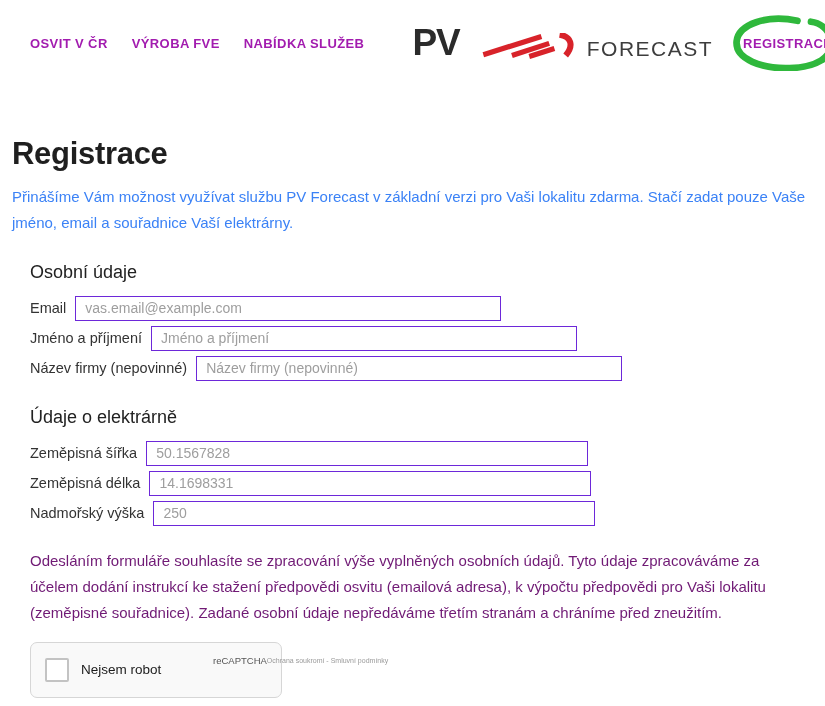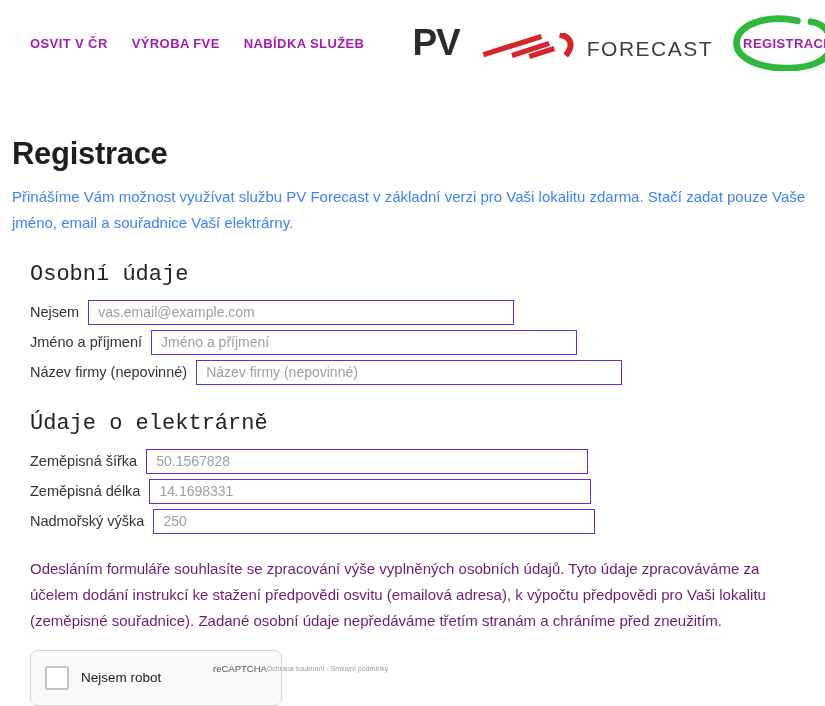--- a/index.html
+++ b/index.html
@@ -58,24 +58,23 @@
   .intro {
     margin: 0;
     max-width: 803px;
     font-size: 15px;
     line-height: 1.72;
     color: #3b82f6;
   }
   .section-title {
     margin: 26px 0 13px 0;
     padding-left: 18px;
-    font-size: 22px;
+    font-size: 18px;
     font-weight: 400;
     color: #222;
-    font-family: Liberation Mono, monospace;
   }
   .form-row {
     display: flex;
     align-items: center;
     padding-left: 18px;
     margin-bottom: 5px;
   }
   .form-row label {
     font-size: 14.5px;
     color: #333;
@@ -184,21 +183,21 @@
 </header>
 
 <main>
   <h1>Registrace</h1>
   <p class="intro">Přinášíme Vám možnost využívat službu PV Forecast v základní verzi pro Vaši lokalitu zdarma. Stačí zadat pouze Vaše jméno, email a souřadnice Vaší elektrárny.</p>
 
   <form>
     <div class="section-title">Osobní údaje</div>
 
     <div class="form-row">
-      <label>Nejsem</label>
+      <label>Email</label>
       <input class="w-personal" type="text" placeholder="vas.email@example.com" style="">
     </div>
     <div class="form-row">
       <label>Jméno a příjmení</label>
       <input class="w-personal" type="text" placeholder="Jméno a příjmení" style="">
     </div>
     <div class="form-row">
       <label>Název firmy (nepovinné)</label>
       <input class="w-personal" type="text" placeholder="Název firmy (nepovinné)" style="">
     </div>

